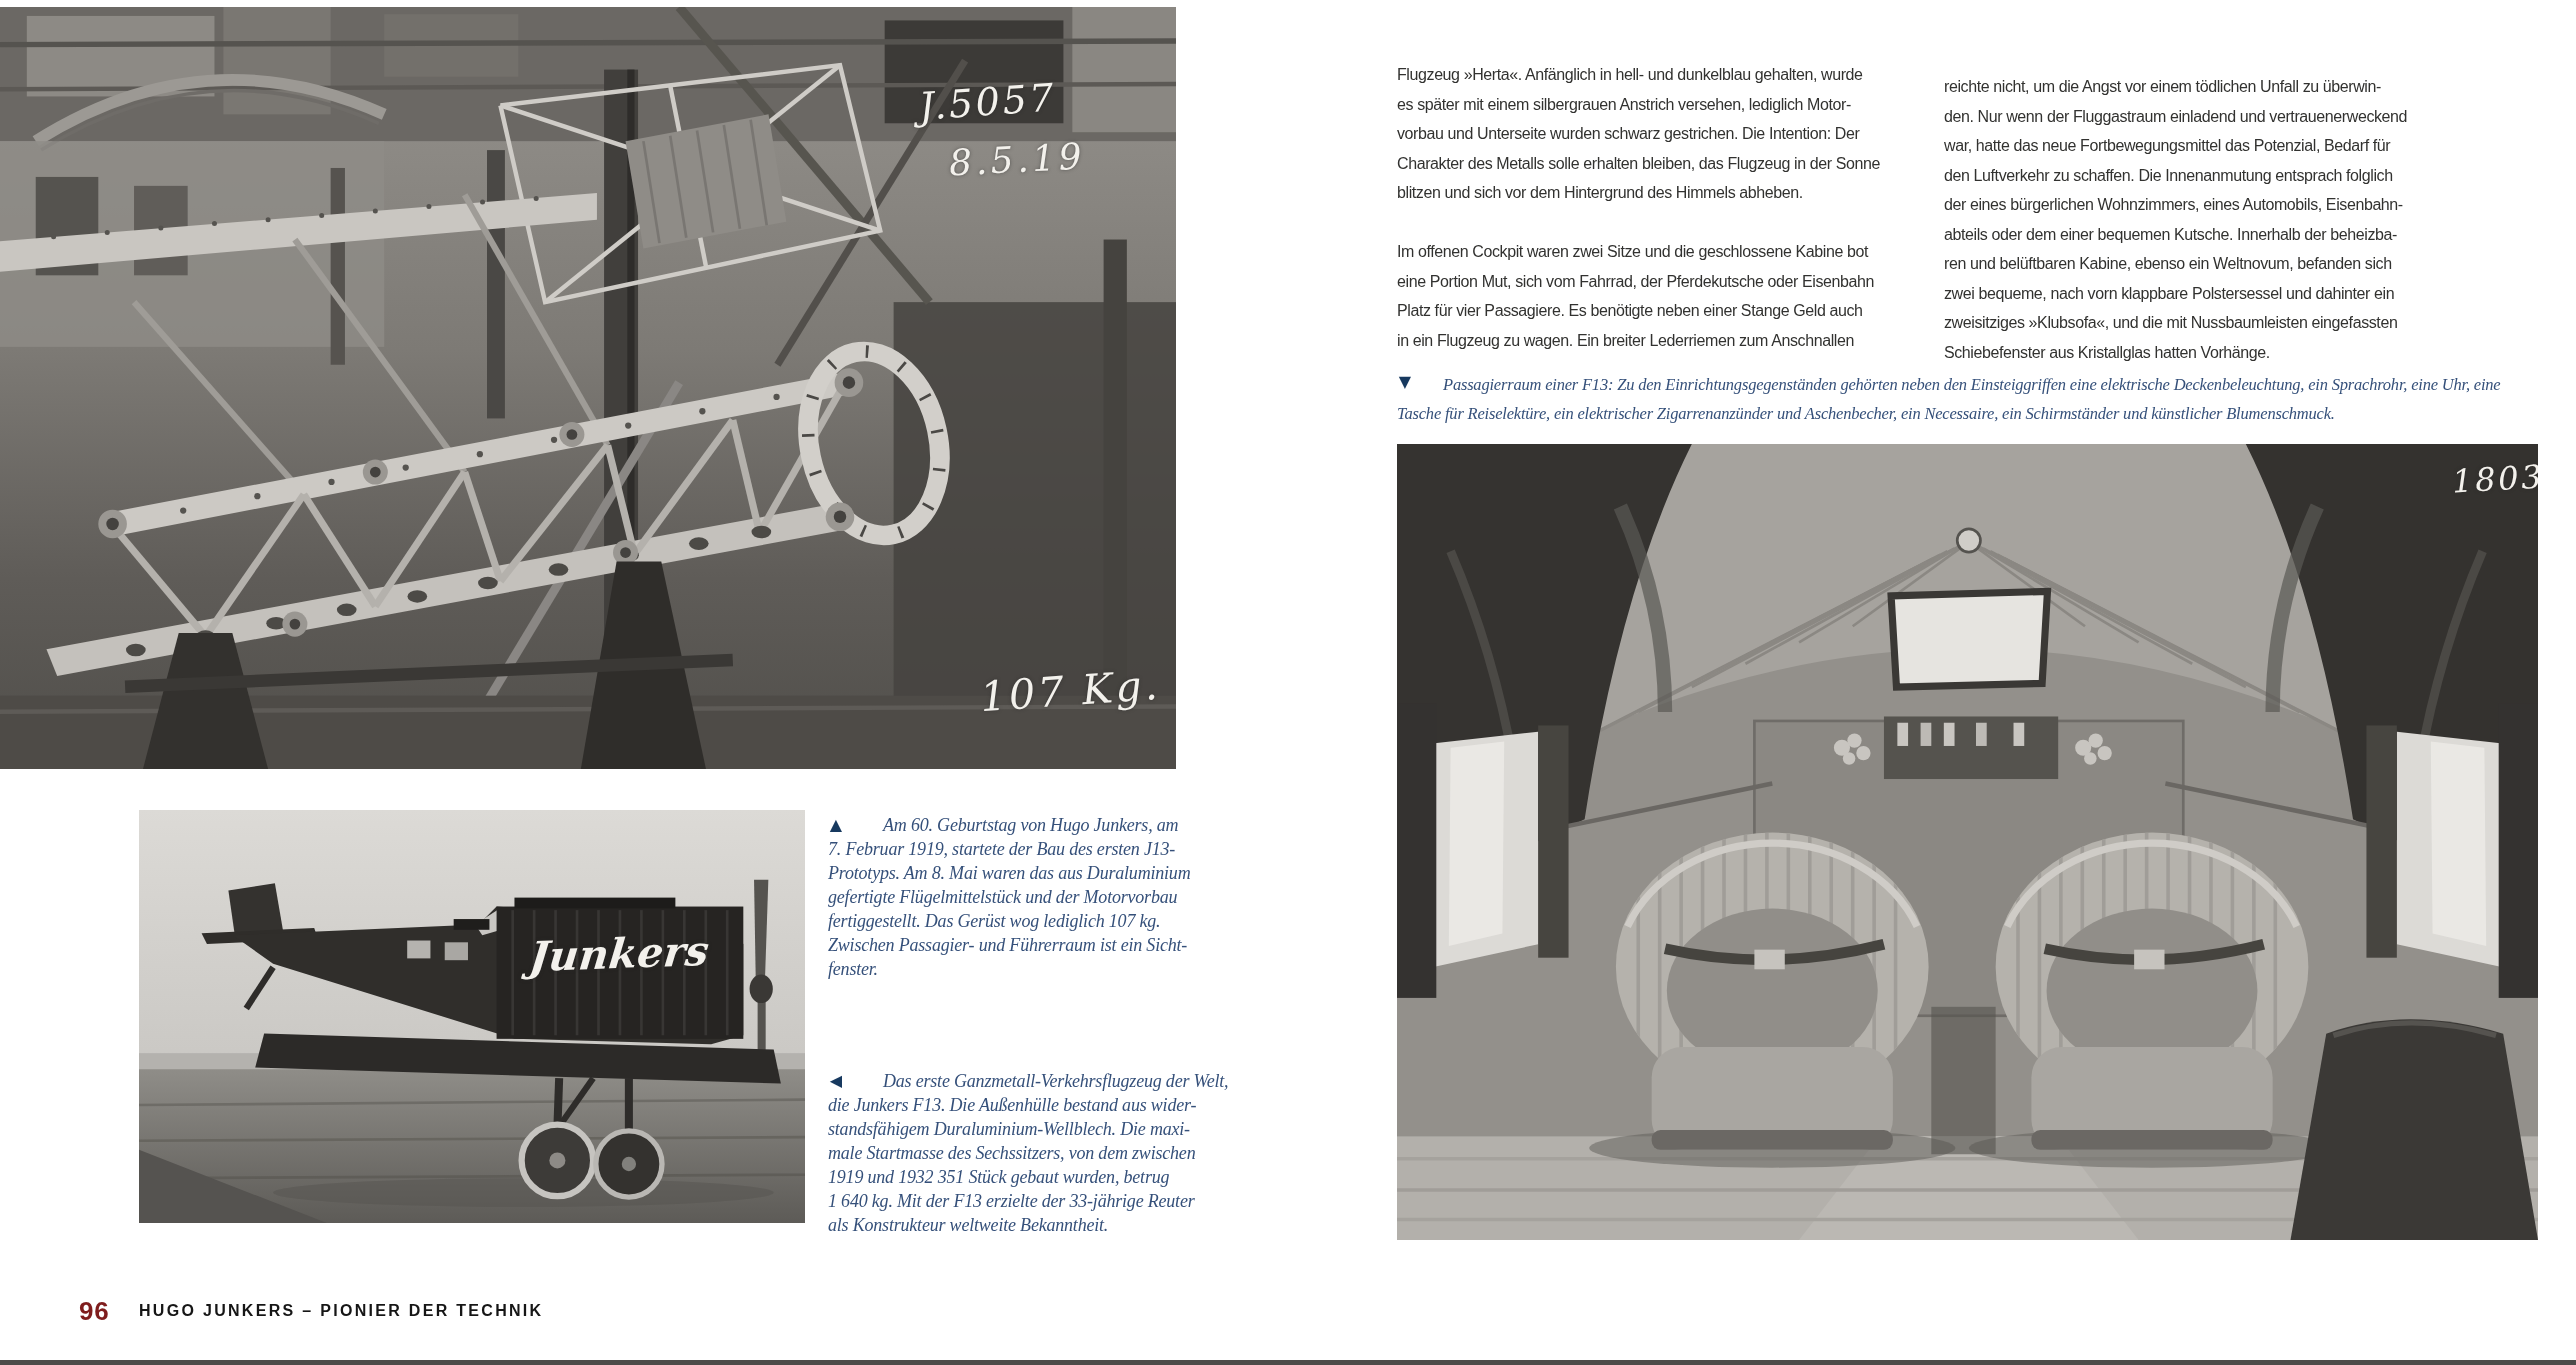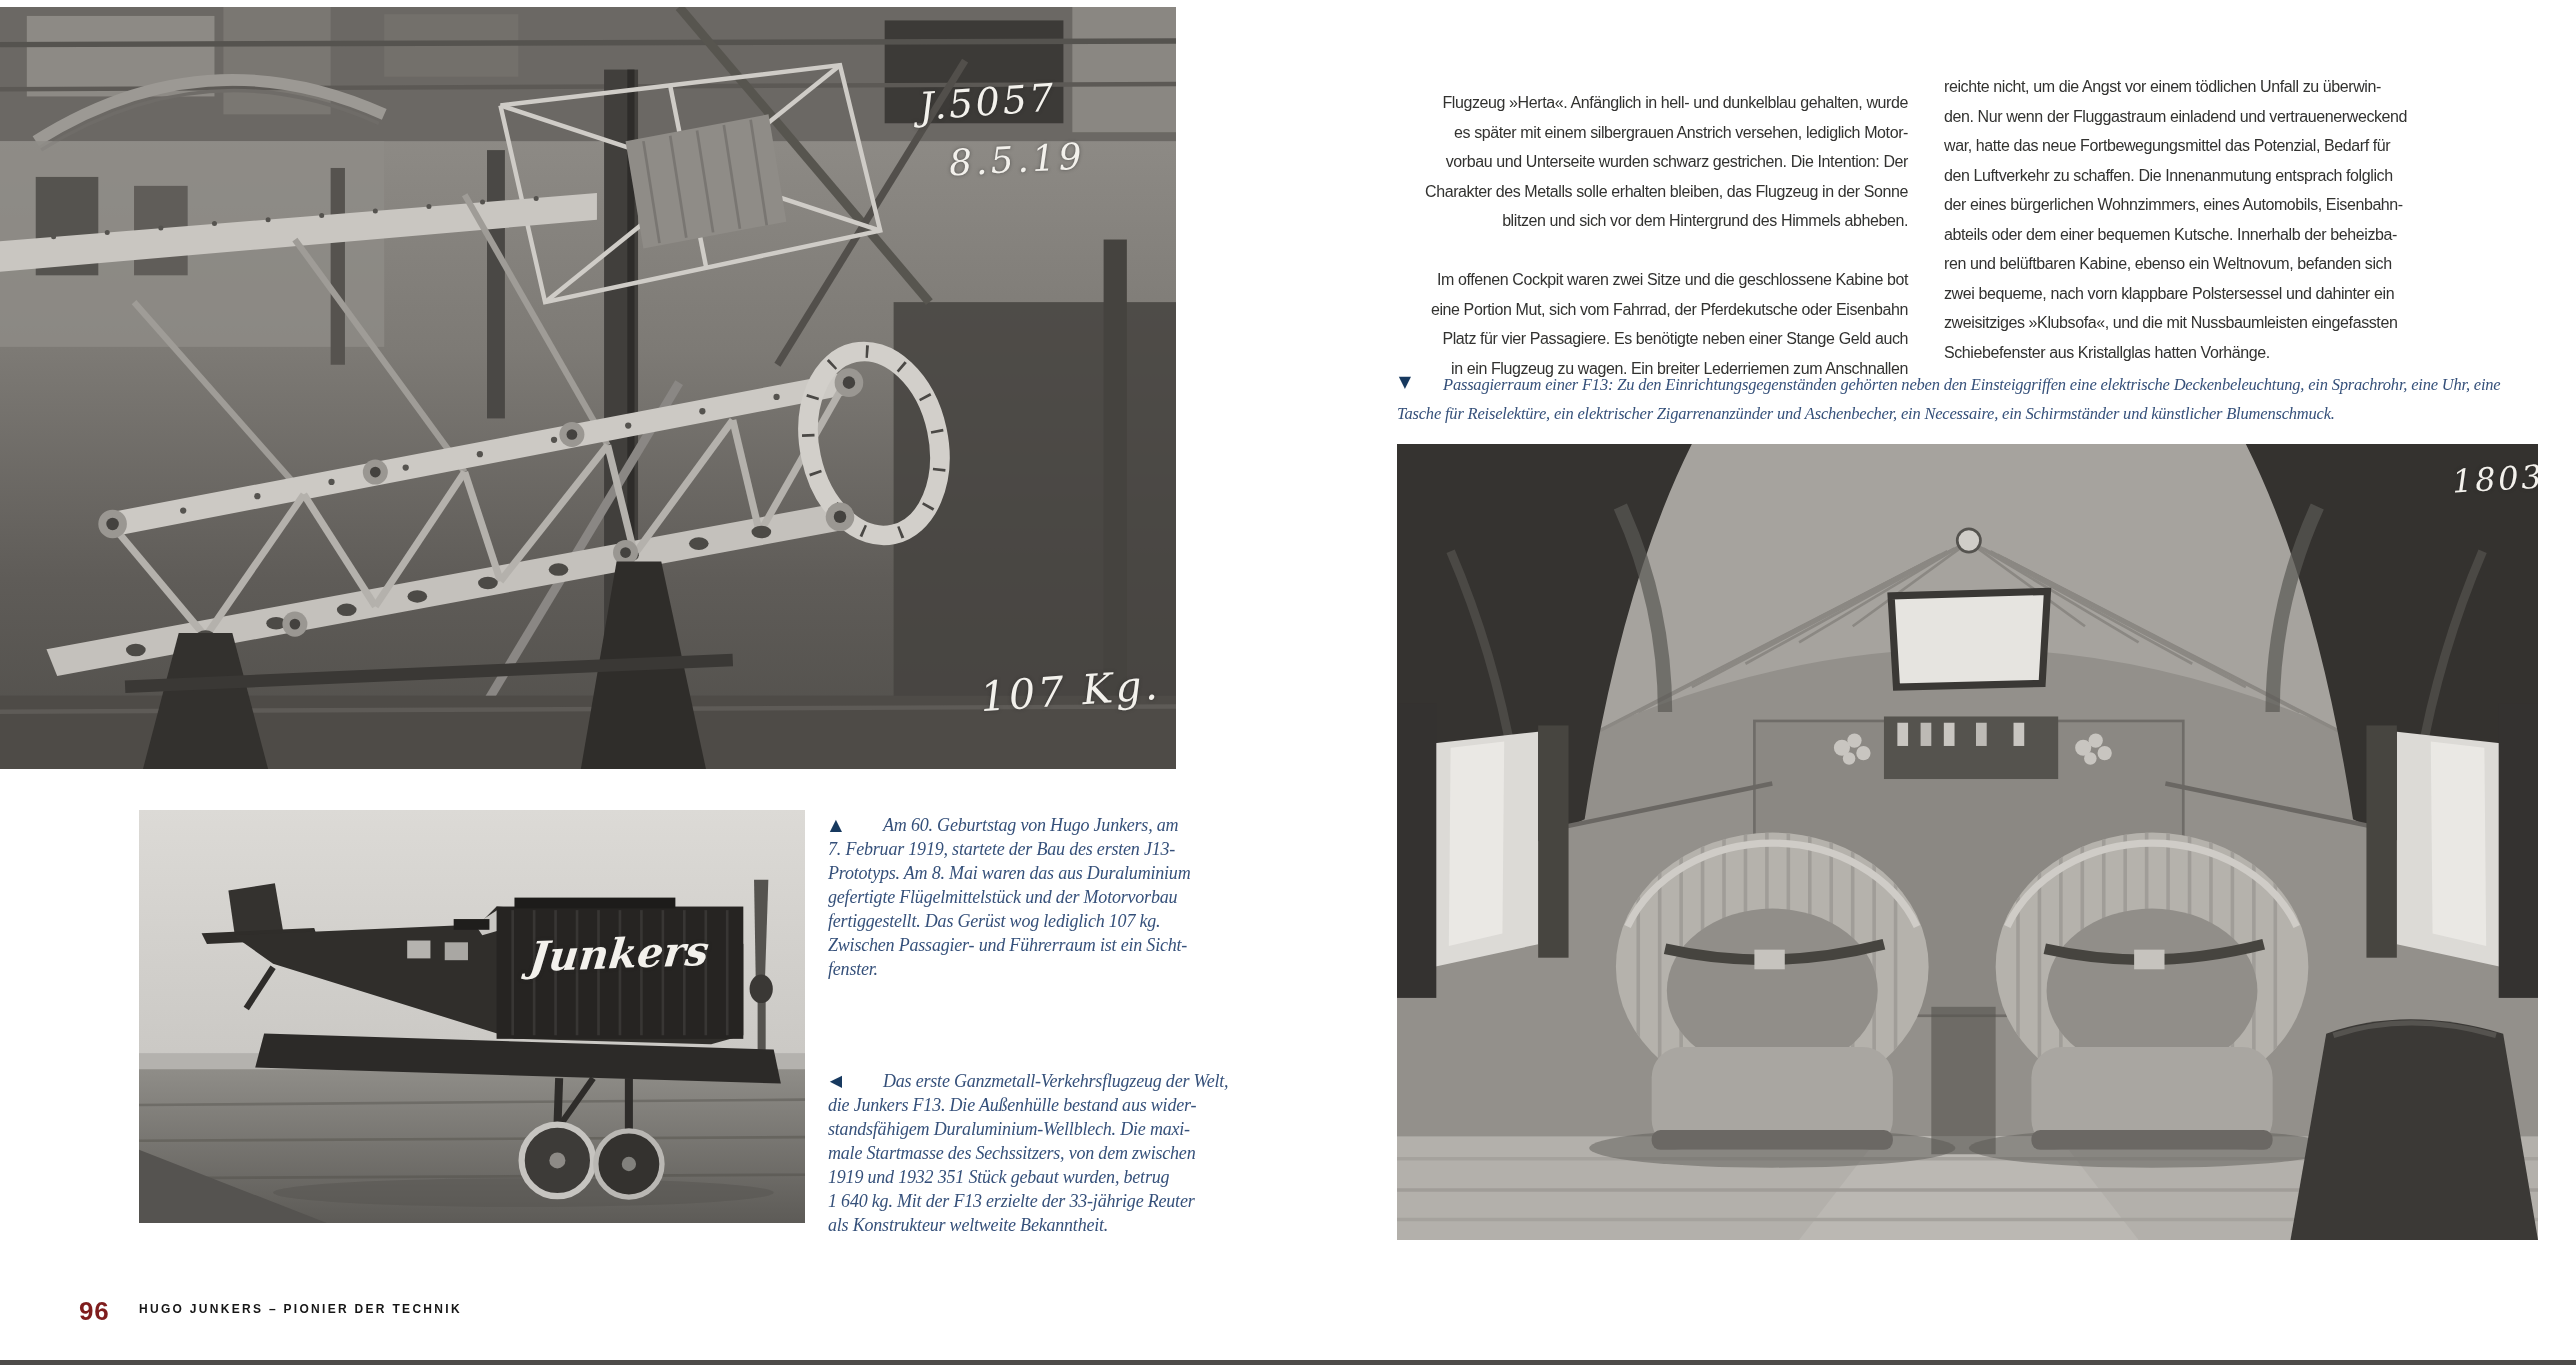--- a/index.html
+++ b/index.html
@@ -15,21 +15,21 @@
   
   .cap{position:absolute;color:#35507a;font-family:"Liberation Serif",serif;font-style:italic;}
   .cap .tri{position:absolute;left:1.8px;top:1.8px;color:#17395f;font-style:normal;
             font-family:"DejaVu Sans",sans-serif;font-size:16px;}
   .capline{height:24px;line-height:24px;font-size:18px;letter-spacing:-0.2px;white-space:nowrap;}
   .caplines .capline:first-child{padding-left:55px;}
   .cap3 .capline{height:29px;line-height:29px;font-size:16.5px;}
   .cap3 .caplines .capline:first-child{padding-left:46px;}
   
   .footer-num{position:absolute;font-weight:bold;font-size:26px;color:#7f1d1d;letter-spacing:0.9px;margin-left:24px;}
-  .footer-title{position:absolute;font-weight:bold;font-size:12px;letter-spacing:2.3px;
+  .footer-title{position:absolute;font-weight:bold;font-size:16px;letter-spacing:2.3px;
                 color:#161616;white-space:pre;}
   .footer-right{position:absolute;display:flex;align-items:baseline;gap:52px;}
   .footer-right .t{font-weight:bold;font-size:16px;letter-spacing:2.3px;color:#161616;white-space:pre;}
   .footer-right .n{font-weight:normal;font-size:26px;color:#0e0e0e;letter-spacing:0.9px;}
   .bottom-rule{position:absolute;left:0;top:1360px;width:2576px;height:4.5px;background:#4d4b49;}
 </style>
 </head>
 <body>
 
 <div class="spread">
@@ -265,21 +265,21 @@
         <div class="capline">male Startmasse des Sechssitzers, von dem zwischen</div>
         <div class="capline">1919 und 1932 351 Stück gebaut wurden, betrug</div>
         <div class="capline">1 640 kg. Mit der F13 erzielte der 33-jährige Reuter</div>
         <div class="capline">als Konstrukteur weltweite Bekanntheit.</div>
       </div>
   </div>
 
   <div class="footer-num" style="left:55px;top:1296px;">96</div>
   <div class="footer-title" style="left:139px;top:1302px;">HUGO JUNKERS – PIONIER DER TECHNIK</div>
 
-  <div class="col" style="left:1397px;top:88px;width:511px;text-align:right;">
+  <div class="col" style="left:1397px;top:60px;width:511px;">
       <div class="bl">Flugzeug »Herta«. Anfänglich in hell- und dunkelblau gehalten, wurde</div>
       <div class="bl">es später mit einem silbergrauen Anstrich versehen, lediglich Motor-</div>
       <div class="bl">vorbau und Unterseite wurden schwarz gestrichen. Die Intention: Der</div>
       <div class="bl">Charakter des Metalls solle erhalten bleiben, das Flugzeug in der Sonne</div>
       <div class="bl">blitzen und sich vor dem Hintergrund des Himmels abheben.</div>
       <div class="bl"></div>
       <div class="bl">Im offenen Cockpit waren zwei Sitze und die geschlossene Kabine bot</div>
       <div class="bl">eine Portion Mut, sich vom Fahrrad, der Pferdekutsche oder Eisenbahn</div>
       <div class="bl">Platz für vier Passagiere. Es benötigte neben einer Stange Geld auch</div>
       <div class="bl">in ein Flugzeug zu wagen. Ein breiter Lederriemen zum Anschnallen</div>

